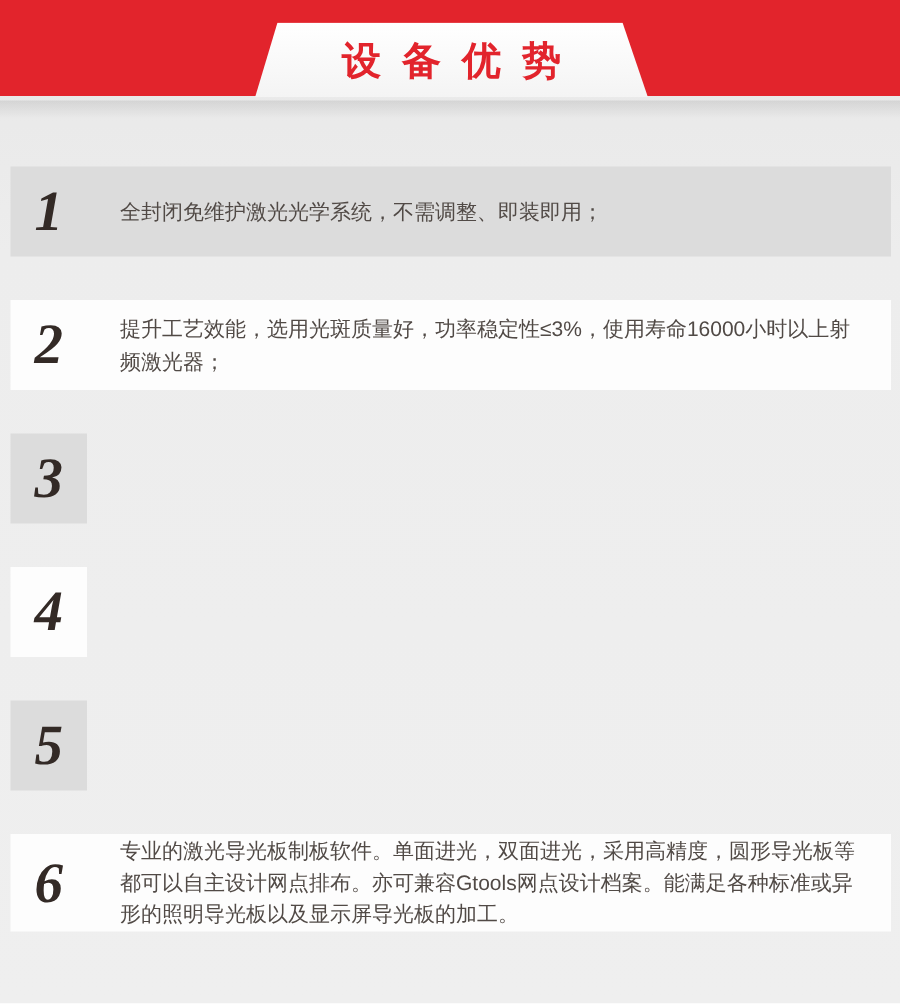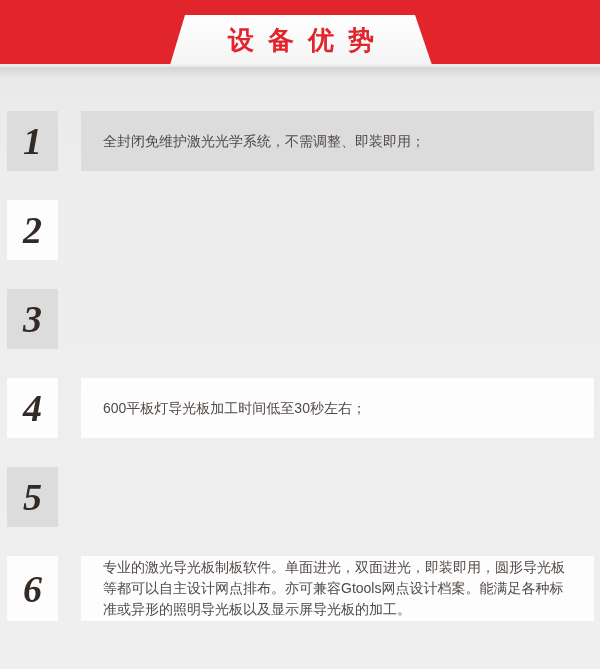--- a/index.html
+++ b/index.html
@@ -75,21 +75,20 @@
     align-items: center;
     justify-content: center;
     font-family: "Liberation Serif", serif;
     font-style: italic;
     font-weight: bold;
     font-size: 38px;
     color: var(--num-color, #332a26);
   }
   .txt {
     flex: 1;
-    margin-left: 23px;
     display: flex;
     align-items: center;
     padding: 0 22px;
     font-size: 14px;
     line-height: 22px;
     color: var(--text-color, #514a46);
   }
   .row:nth-child(6) .txt { line-height: 21px; }
   .row:nth-child(odd)  .num, .row:nth-child(odd)  .txt { background: var(--row-gray, #dcdcdc); }
   .row:nth-child(even) .num, .row:nth-child(even) .txt { background: var(--row-white, #fdfdfd); }
@@ -107,34 +106,34 @@
 
   <main class="rows">
 
     <section class="row">
       <div class="num">1</div>
       <div class="txt">全封闭免维护激光光学系统，不需调整、即装即用；</div>
     </section>
 
     <section class="row">
       <div class="num">2</div>
+      <div class="txt">提升工艺效能，选用光斑质量好，功率稳定性≤3%，使用寿命16000小时以上射频激光器；</div>
     </section>
 
     <section class="row">
       <div class="num">3</div>
     </section>
 
     <section class="row">
       <div class="num">4</div>
-      <div class="txt">600平板灯导光板加工时间低至30秒左右；</div>
     </section>
 
     <section class="row">
       <div class="num">5</div>
     </section>
 
     <section class="row">
       <div class="num">6</div>
-      <div class="txt">专业的激光导光板制板软件。单面进光，双面进光，即装即用，圆形导光板等都可以自主设计网点排布。亦可兼容Gtools网点设计档案。能满足各种标准或异形的照明导光板以及显示屏导光板的加工。</div>
+      <div class="txt">专业的激光导光板制板软件。单面进光，双面进光，采用高精度，圆形导光板等都可以自主设计网点排布。亦可兼容Gtools网点设计档案。能满足各种标准或异形的照明导光板以及显示屏导光板的加工。</div>
     </section>
 
   </main>
 </div>
 
 </body></html>

